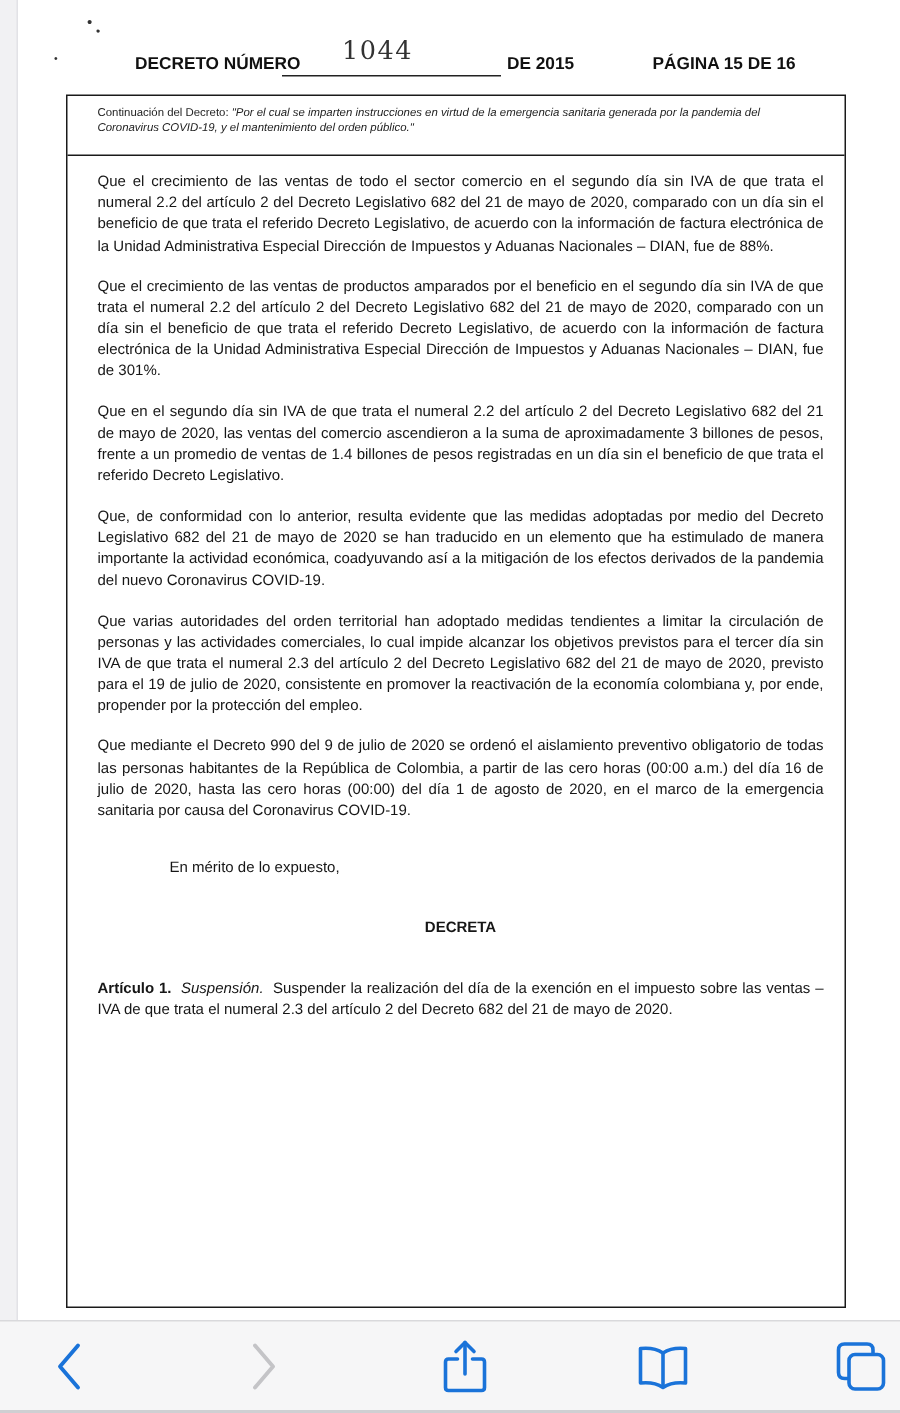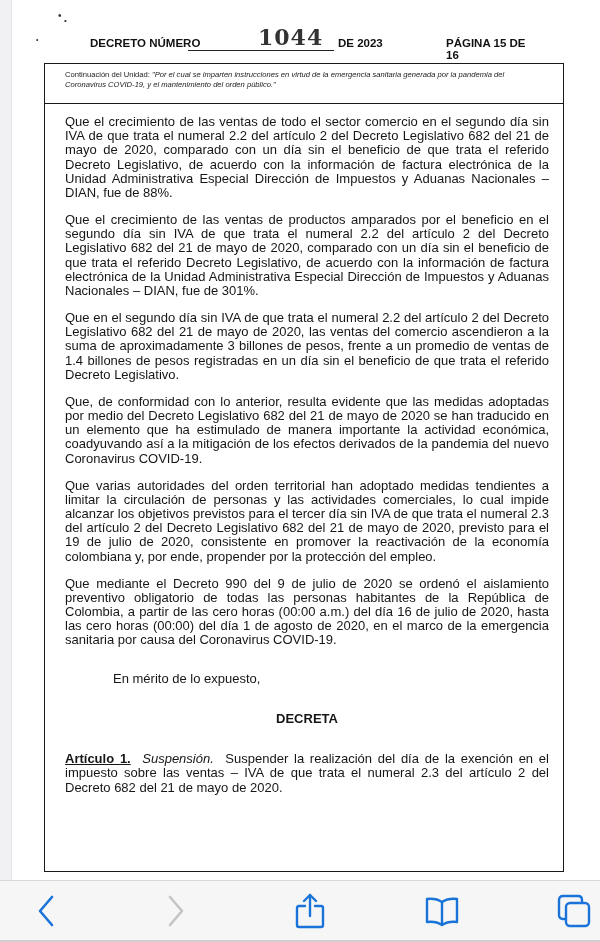--- a/index.html
+++ b/index.html
@@ -26,51 +26,51 @@
       position: absolute; left: 0; top: 26px; width: 536px; height: 30px;
       font-weight: bold; font-size: 11.5px; color: #111;
     }
     .hdr-decreto { position: absolute; left: 90px; top: 11px; }
     .hdr-line {
       position: absolute; left: 188px; top: 24px; width: 146px;
       border-bottom: 1px solid #222;
     }
     .hdr-number {
       position: absolute; left: 228px; top: -2px;
-      font-family: "DejaVu Serif", serif; font-weight: bold;
-      font-size: 22px; letter-spacing: 1px; color: #333; margin-left: 30px;
+      font-family: "DejaVu Serif", serif; font-weight: normal;
+      font-size: 17px; letter-spacing: 1px; color: #333;
     }
     .hdr-year { position: absolute; left: 338px; top: 11px; }
-    .hdr-page { position: absolute; left: 446px; top: 11px; }
+    .hdr-page { position: absolute; left: 435px; top: 11px; }
 
     .doc-box {
       position: absolute; left: 44px; top: 63px;
       width: 520px; height: 809px;
       border: 1.5px solid #1a1a1a;
       box-sizing: border-box;
     }
     .continuation {
       position: absolute; left: 0; top: 0; width: 100%; height: 40px;
       border-bottom: 1.5px solid #1a1a1a;
       box-sizing: border-box;
       padding: 6px 20px 0 20px;
       font-size: 7.6px; line-height: 9.5px; color: #222;
     }
     .continuation i { font-style: italic; }
     .body-text {
       position: absolute; left: 20px; top: 51px; width: 484px;
-      font-size: 13px; line-height: 14.2px; color: #161616;
+      font-size: 10px; line-height: 14.2px; color: #161616;
       text-align: justify;
     }
     .body-text p { margin: 0 0 12.8px 0; }
     .body-text .merito { margin-top: 24px; margin-bottom: 26px; padding-left: 48px; }
     .body-text .decreta {
       text-align: center; font-weight: bold; margin-bottom: 26px;
     }
-    .body-text b { font-weight: bold; text-decoration: underline; }
+    .body-text b { font-weight: bold; }
     .body-text i { }
 
     .toolbar {
       position: absolute; left: 0; top: 880px; width: 600px; height: 62px;
       background: #f6f6f7;
       border-top: 1px solid #d9d9dc;
       box-sizing: border-box;
     }
     .tb-btn {
       position: absolute; top: 10px; width: 40px; height: 40px;
@@ -87,27 +87,27 @@
 <div class="viewport">
   <div class="left-edge"></div>
   <span class="specks" style="left:58px;top:10px;">•</span>
   <span class="specks" style="left:64px;top:16px;font-size:8px;">•</span>
   <span class="specks" style="left:36px;top:36px;font-size:7px;">•</span>
 
   <div class="page-header">
     <span class="hdr-decreto">DECRETO NÚMERO</span>
     <span class="hdr-line"></span>
     <span class="hdr-number">1044</span>
-    <span class="hdr-year">DE 2023</span>
+    <span class="hdr-year">DE 2015</span>
     <span class="hdr-page">PÁGINA 15 DE 16</span>
   </div>
 
   <div class="doc-box">
     <div class="continuation">
-      <span>Continuación del Unidad: </span><i>"Por el cual se imparten instrucciones en virtud de la emergencia sanitaria generada por la pandemia del Coronavirus COVID-19, y el mantenimiento del orden público."</i>
+      <span>Continuación del Decreto: </span><i>"Por el cual se imparten instrucciones en virtud de la emergencia sanitaria generada por la pandemia del Coronavirus COVID-19, y el mantenimiento del orden público."</i>
     </div>
 
     <div class="body-text">
       <p>Que el crecimiento de las ventas de todo el sector comercio en el segundo día sin IVA de que trata el numeral 2.2 del artículo 2 del Decreto Legislativo 682 del 21 de mayo de 2020, comparado con un día sin el beneficio de que trata el referido Decreto Legislativo, de acuerdo con la información de factura electrónica de la Unidad Administrativa Especial Dirección de Impuestos y Aduanas Nacionales – DIAN, fue de 88%.</p>
       <p>Que el crecimiento de las ventas de productos amparados por el beneficio en el segundo día sin IVA de que trata el numeral 2.2 del artículo 2 del Decreto Legislativo 682 del 21 de mayo de 2020, comparado con un día sin el beneficio de que trata el referido Decreto Legislativo, de acuerdo con la información de factura electrónica de la Unidad Administrativa Especial Dirección de Impuestos y Aduanas Nacionales – DIAN, fue de 301%.</p>
       <p>Que en el segundo día sin IVA de que trata el numeral 2.2 del artículo 2 del Decreto Legislativo 682 del 21 de mayo de 2020, las ventas del comercio ascendieron a la suma de aproximadamente 3 billones de pesos, frente a un promedio de ventas de 1.4 billones de pesos registradas en un día sin el beneficio de que trata el referido Decreto Legislativo.</p>
       <p>Que, de conformidad con lo anterior, resulta evidente que las medidas adoptadas por medio del Decreto Legislativo 682 del 21 de mayo de 2020 se han traducido en un elemento que ha estimulado de manera importante la actividad económica, coadyuvando así a la mitigación de los efectos derivados de la pandemia del nuevo Coronavirus COVID-19.</p>
       <p>Que varias autoridades del orden territorial han adoptado medidas tendientes a limitar la circulación de personas y las actividades comerciales, lo cual impide alcanzar los objetivos previstos para el tercer día sin IVA de que trata el numeral 2.3 del artículo 2 del Decreto Legislativo 682 del 21 de mayo de 2020, previsto para el 19 de julio de 2020, consistente en promover la reactivación de la economía colombiana y, por ende, propender por la protección del empleo.</p>
       <p>Que mediante el Decreto 990 del 9 de julio de 2020 se ordenó el aislamiento preventivo obligatorio de todas las personas habitantes de la República de Colombia, a partir de las cero horas (00:00 a.m.) del día 16 de julio de 2020, hasta las cero horas  (00:00) del día 1 de agosto de 2020, en el marco de la emergencia sanitaria por causa del Coronavirus COVID-19.</p>
       <p class="merito">En mérito de lo expuesto,</p>

